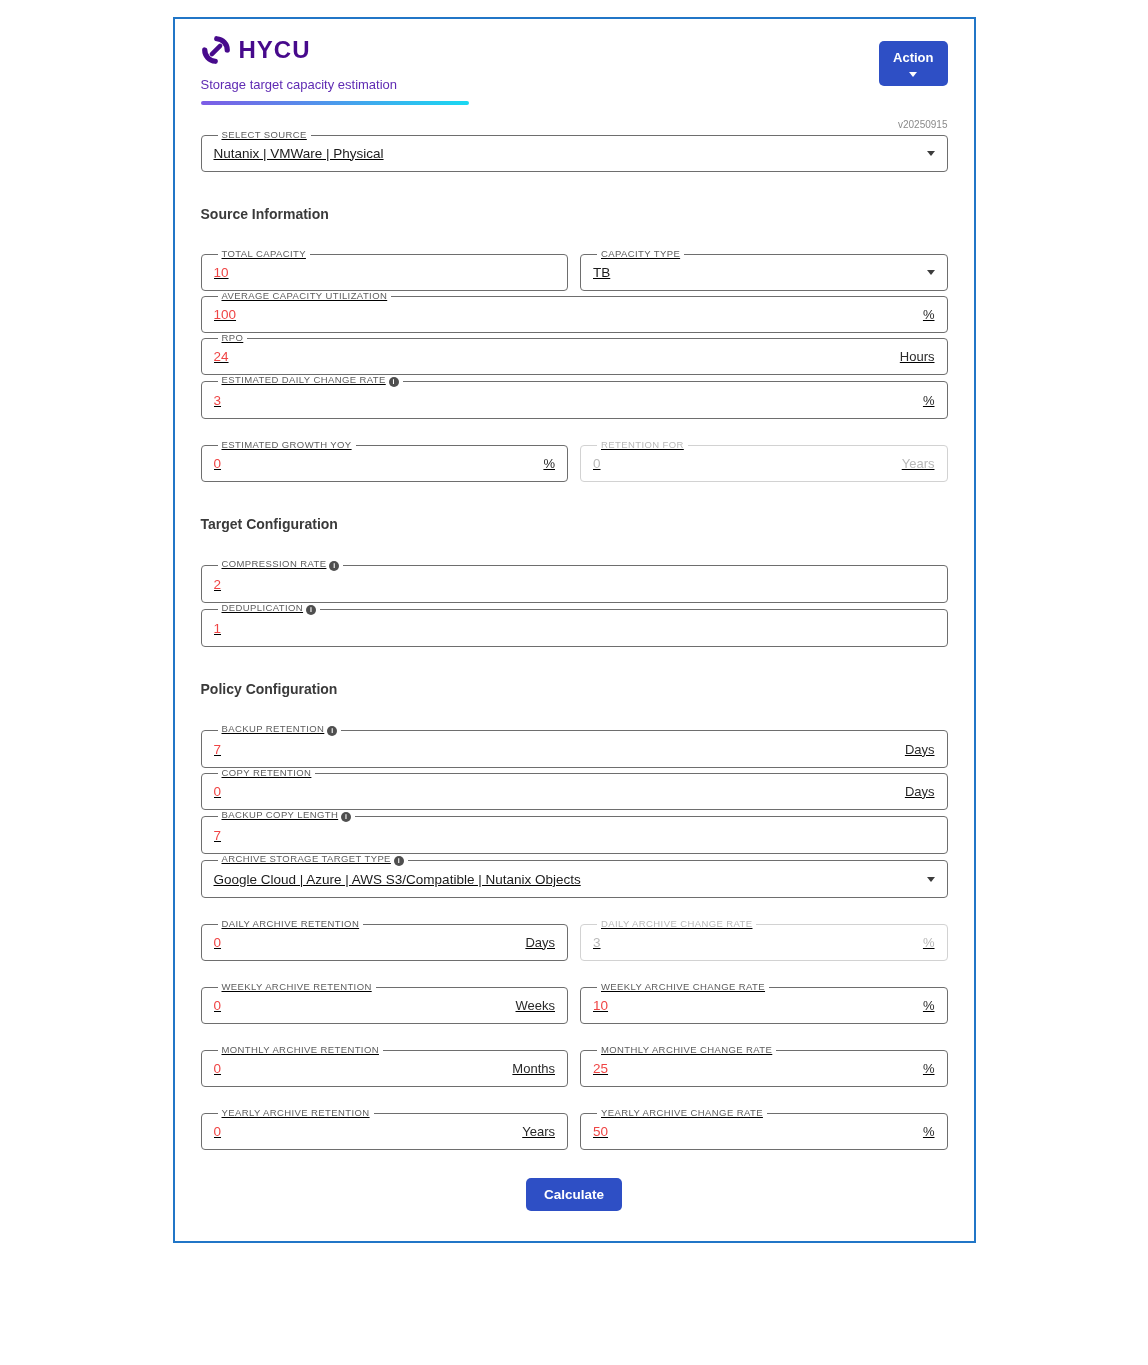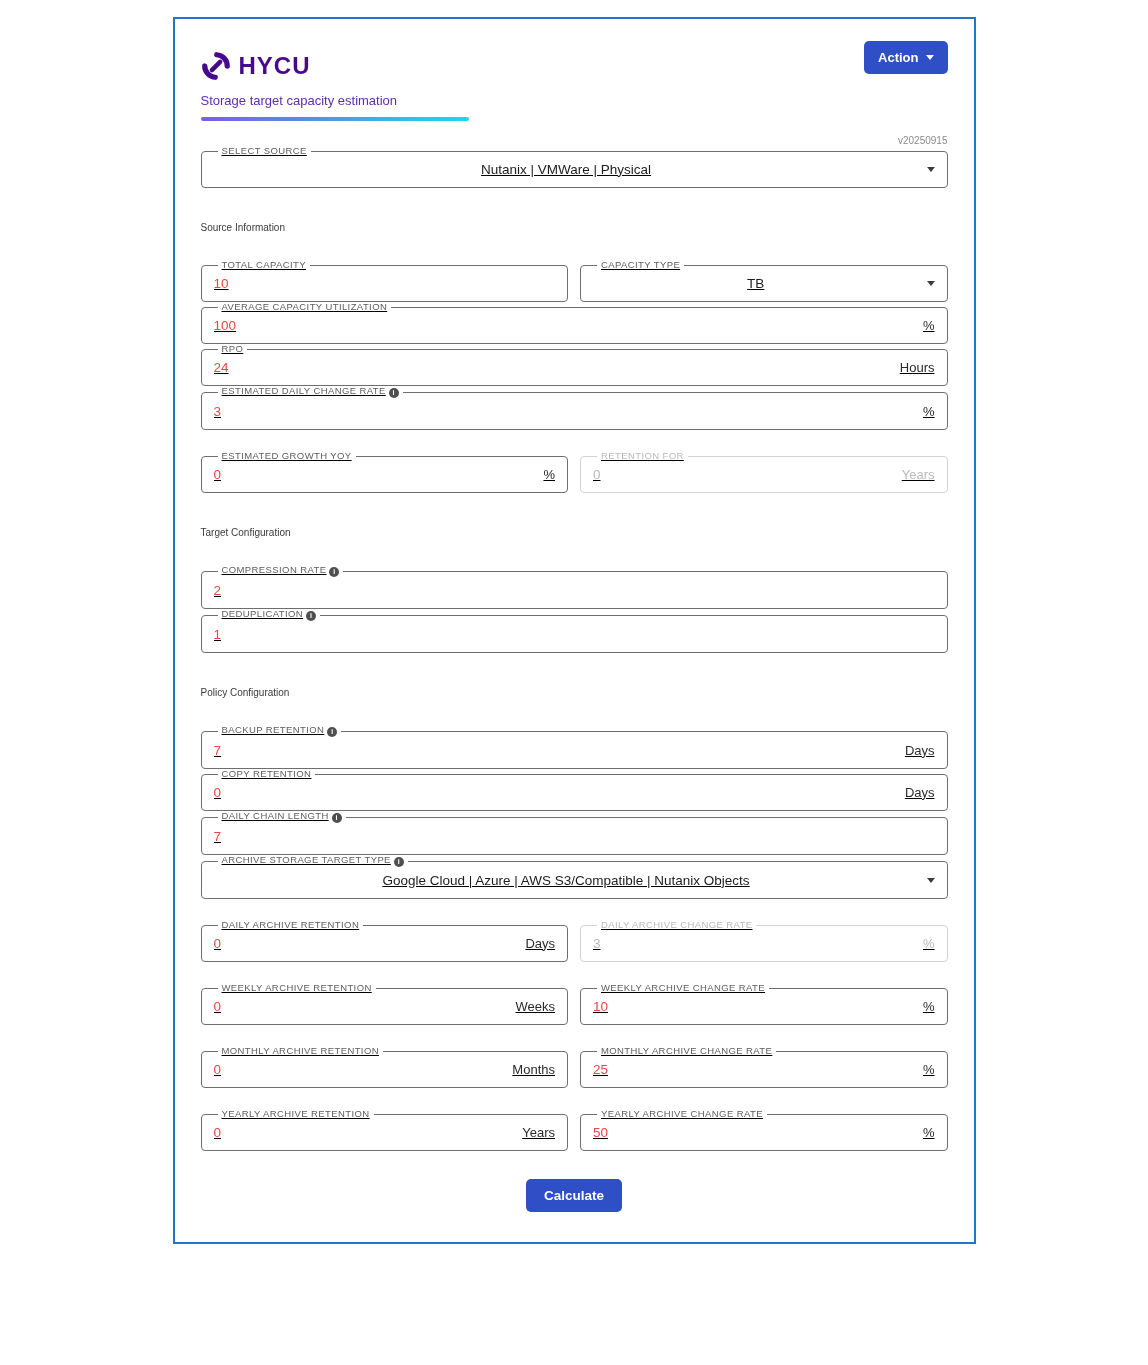--- a/index.html
+++ b/index.html
@@ -6,29 +6,29 @@
   body { font-family:"Liberation Sans", sans-serif; }
   .page { width:1148px; min-height:1365px; margin:0 auto; background:#fff; padding-top:17px; box-sizing:border-box; }
   .frame {
     width:803px; margin:0 auto; background:#fff;
     border:2px solid var(--frame-border,#2176c7);
     padding:16px 26px 30px; box-sizing:border-box;
   }
 
   
   .header { display:flex; justify-content:space-between; align-items:flex-start; }
-  .brand-row { display:flex; align-items:center; gap:8px;margin-top:16px; }
+  .brand-row { display:flex; align-items:center; gap:8px; }
   .brand-text { font-size:24px; font-weight:800; letter-spacing:1px; color:var(--brand-purple,#470a8c); }
   .subtitle { margin-top:12px; font-size:13px; font-weight:400; color:var(--title-purple,#5f2bb3); }
   .grad-underline { margin-top:9px; width:268px; height:4px; border-radius:2px;
     background:linear-gradient(90deg, var(--gradient-start,#7d5ce6), var(--gradient-end,#19d9f2)); }
   .btn-action {
     background:var(--button-blue,#2e4fc5); color:#fff; border:none; border-radius:5px;
     font-family:inherit; font-size:13px; font-weight:700; padding:9px 14px;
-    display:flex; align-items:center; gap:7px; cursor:pointer; margin-top:6px;
+    display:flex; align-items:center; gap:7px; cursor:pointer; margin-top:6px;flex-direction:column;
   }
   .caret { width:0; height:0; border-left:4px solid transparent; border-right:4px solid transparent; border-top:5px solid #3c3c3c; display:inline-block; }
   .caret.white { border-top-color:#fff; }
 
   .version { text-align:right; font-size:10px; color:#8a8a8a; margin-top:14px; }
 
   
   fieldset.field {
     border:1.5px solid #6e6e6e; border-radius:4px; padding:0 12px; margin:0; min-inline-size:0;
     background:#fff;
@@ -36,38 +36,38 @@
   }
   fieldset.field legend {
     font-size:9.5px; line-height:10px; color:#5d5d5d; letter-spacing:0.4px;
     padding:0 4px; margin-left:4px; white-space:nowrap;
   }
   .value-row { display:flex; align-items:center; gap:8px; height:26px; padding-bottom:5px; }
   .value-input {
     flex:1; min-width:0; border:none; outline:none; background:transparent; padding:0;
     font-family:inherit; font-size:13.5px; color:#ef4444;
   }
-  .value-text { flex:1; font-size:13.5px; color:#1c1c1c;text-align:center; }
+  .value-text { flex:1; font-size:13.5px; color:#1c1c1c; }
   .suffix { font-size:13px; color:#2a2a2a; white-space:nowrap; }
   .field.disabled { border:1px solid #d2d2d2; }
   .field.disabled legend { color:#b9b9b9; }
   .field.disabled .value-input, .field.disabled .suffix { color:#b9b9b9; }
 
   .info-dot {
     width:10px; height:10px; border-radius:50%; background:#4f4f4f; color:#fff;
     font-size:7px; font-weight:700; display:inline-flex; align-items:center; justify-content:center;
     vertical-align:-1px; margin-left:3px; font-style:normal;
   }
 
   
   .mt { margin-top:21px; }
   .mt-sm { margin-top:8px; }
   .row { display:flex; gap:12px; margin-top:21px; }
   .row > fieldset { flex:1; }
-  .section-heading { font-size:10px; font-weight:400; color:#3a3a3a; margin:34px 0 0; }
+  .section-heading { font-size:14px; font-weight:700; color:#3a3a3a; margin:34px 0 0; }
   .section-heading + .row, .section-heading + fieldset { margin-top:27px; }
 
   .calc-wrap { text-align:center; margin-top:28px; }
   .btn-calculate {
     background:var(--button-blue,#2e4fc5); color:#fff; border:none; border-radius:5px;
     font-family:inherit; font-size:13.5px; font-weight:700; padding:9px 18px; cursor:pointer;
   }
 </style>
 </head>
 <body>
@@ -191,21 +191,21 @@
 
     <fieldset class="field mt">
       <legend><span>COPY RETENTION</span></legend>
       <div class="value-row">
         <input class="value-input" readonly="" value="0" style="">
         <span class="suffix">Days</span>
       </div>
     </fieldset>
 
     <fieldset class="field mt">
-      <legend><span>DAILY CHAIN LENGTH</span><span class="info-dot">i</span></legend>
+      <legend><span>BACKUP COPY LENGTH</span><span class="info-dot">i</span></legend>
       <div class="value-row">
         <input class="value-input" readonly="" value="7" style="">
       </div>
     </fieldset>
 
     <fieldset class="field mt">
       <legend><span>ARCHIVE STORAGE TARGET TYPE</span><span class="info-dot">i</span></legend>
       <div class="value-row">
         <span class="value-text">Google Cloud | Azure | AWS S3/Compatible | Nutanix Objects</span>
         <span class="caret"></span>

